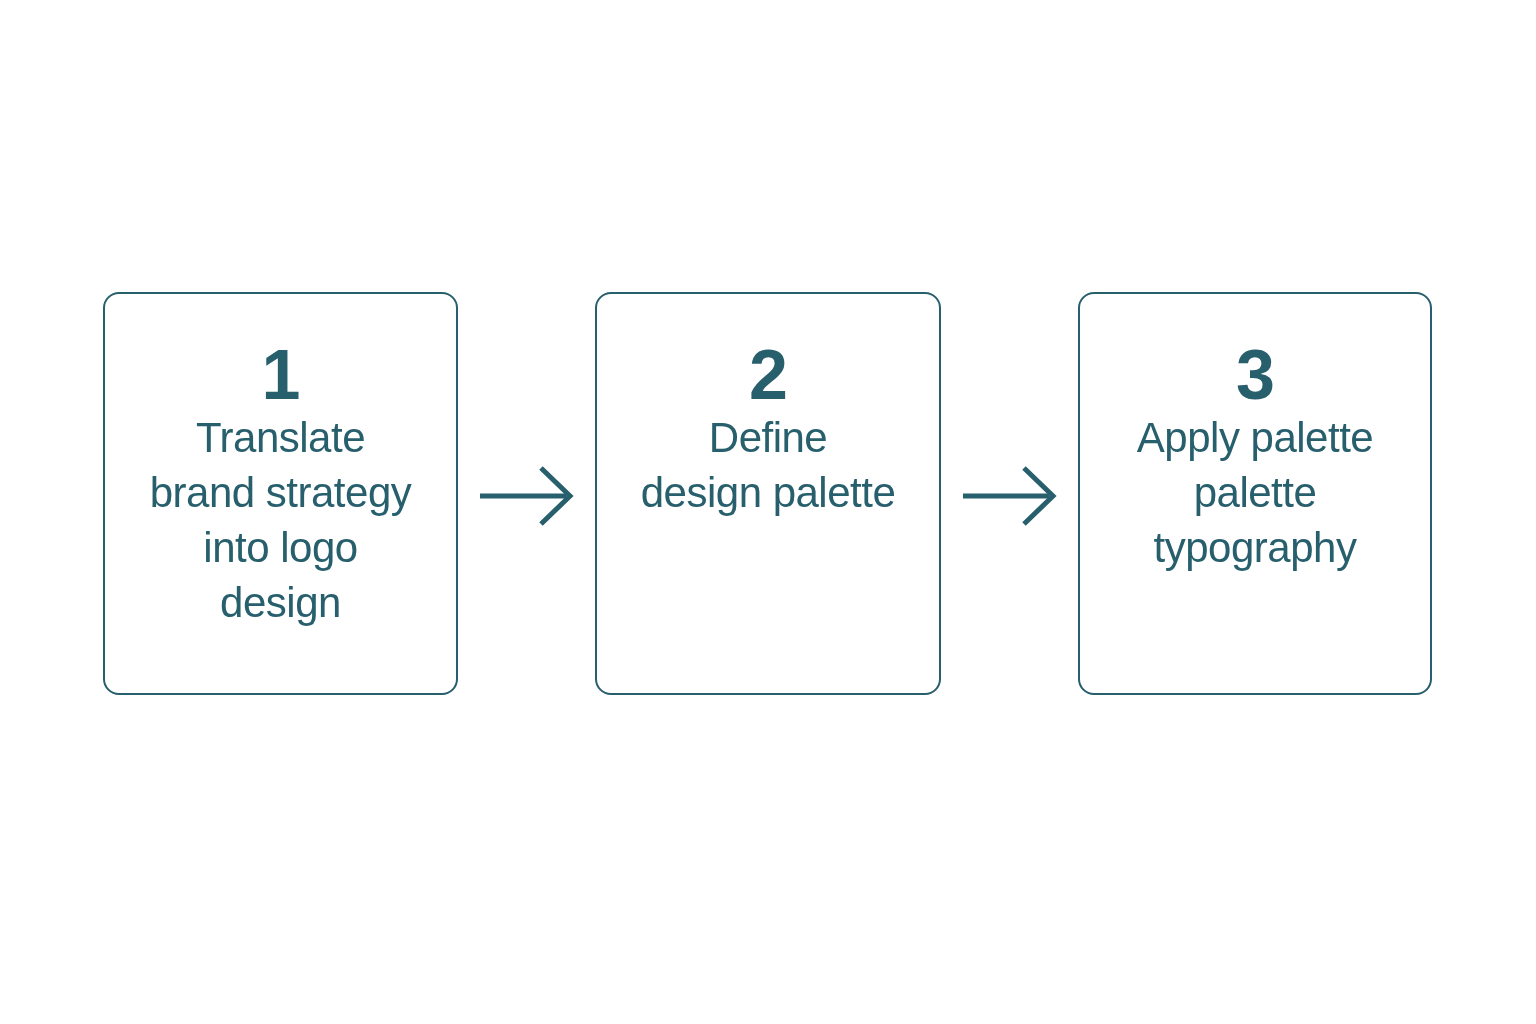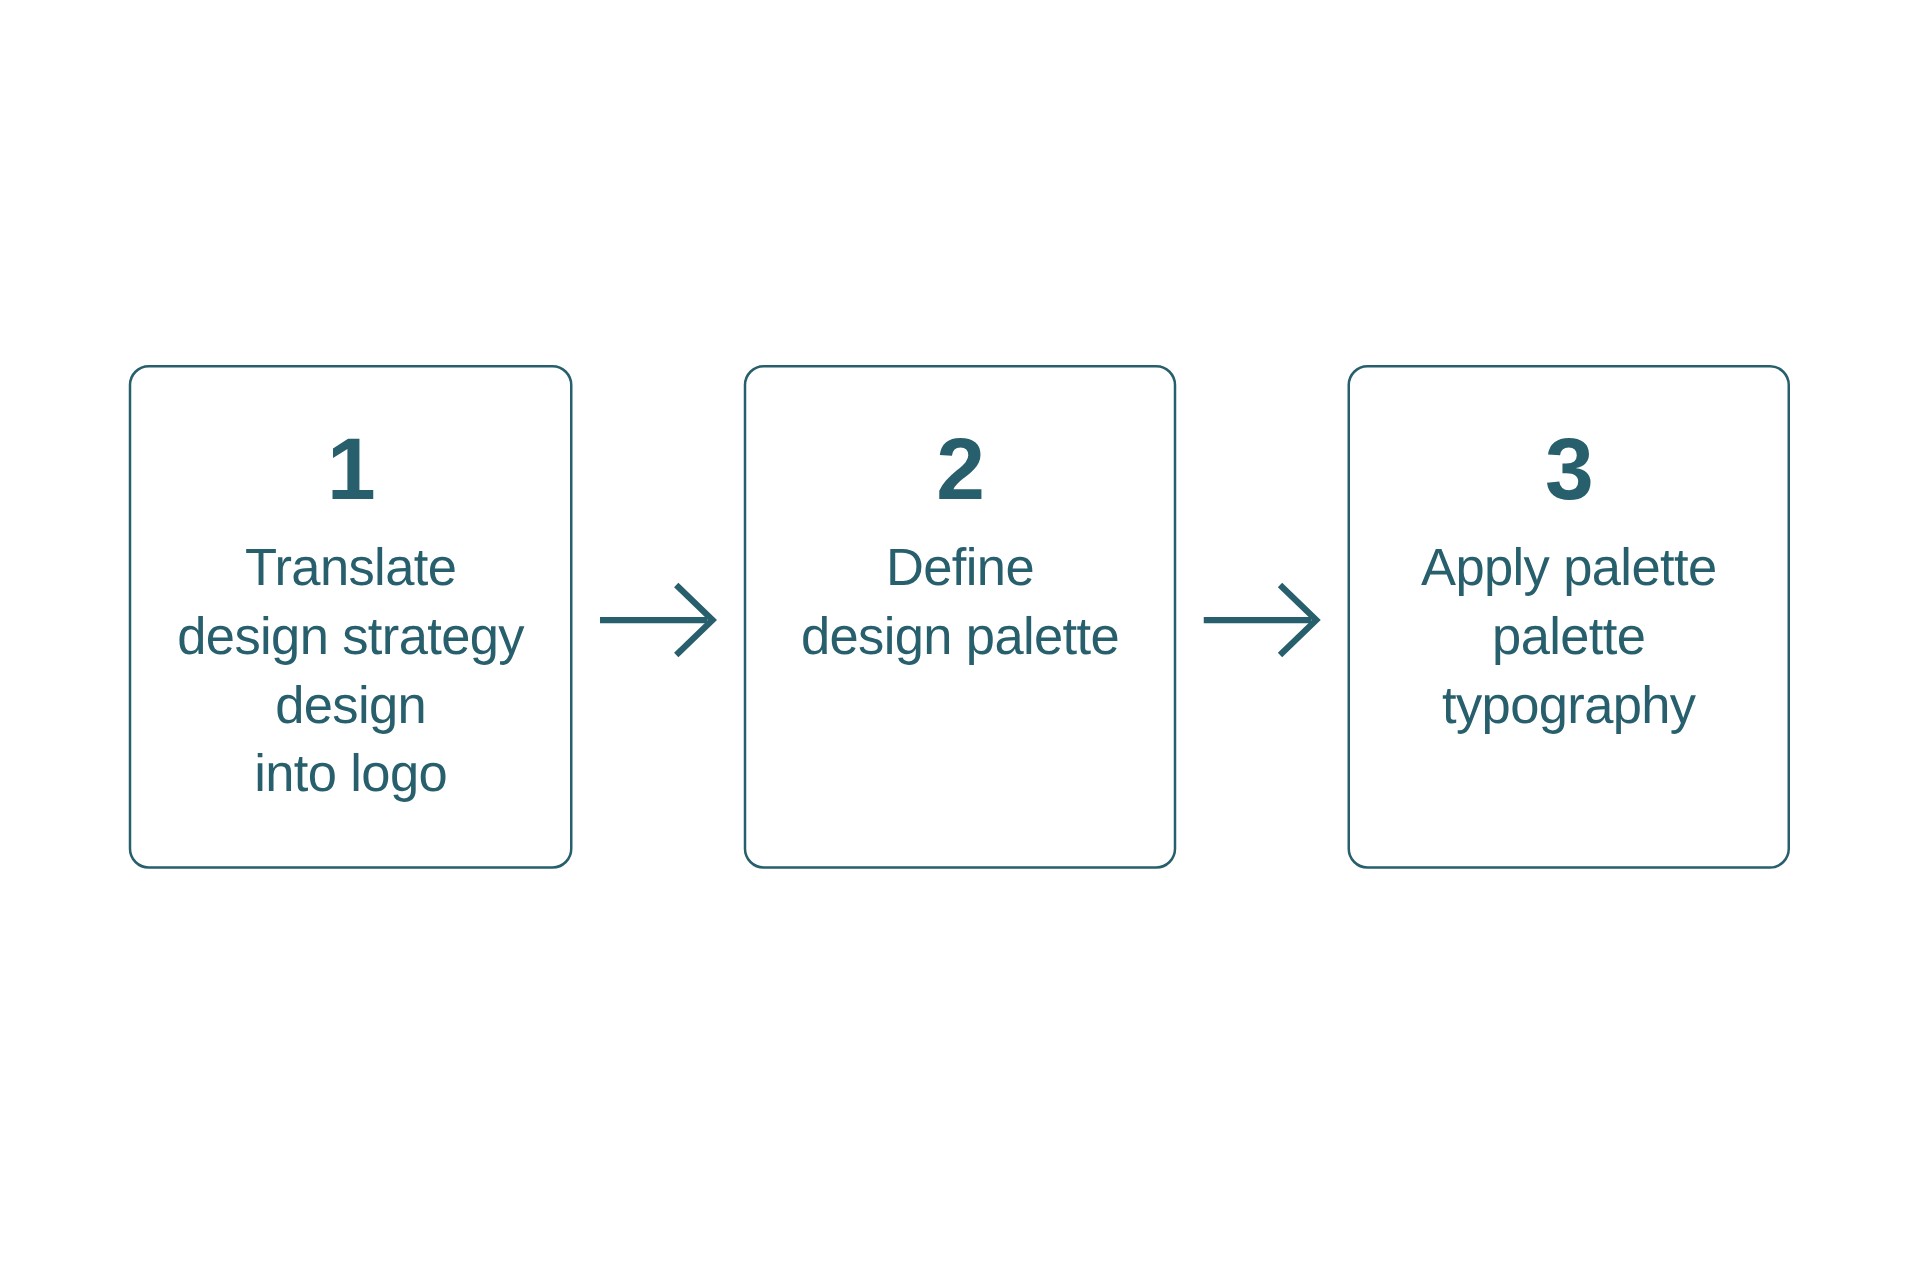--- a/index.html
+++ b/index.html
@@ -27,21 +27,20 @@
     text-align: center;
     padding-top: 46px;
   }
   .num {
     font-size: 70px;
     line-height: 1;
     font-weight: 700;
     letter-spacing: -1px;
   }
   .lines {
-    margin-top: 16px;
     font-size: 42px;
     line-height: 55px;
     letter-spacing: -0.5px;
   }
   .arrow {
     position: absolute;
     top: 466px;
     width: 96px;
     height: 60px;
   }
@@ -53,23 +52,23 @@
 </style>
 </head>
 <body>
 
 <div class="stage">
 
   <div class="box" style="left:103px; width:355px;">
     <div class="num">1</div>
     <div class="lines">
       <div>Translate</div>
-      <div>design strategy</div>
+      <div>brand strategy</div>
+      <div>into logo</div>
       <div>design</div>
-      <div>into logo</div>
     </div>
   </div>
 
   <svg class="arrow" style="left:478px;" viewBox="0 0 96 60">
     <line x1="2" y1="30" x2="88" y2="30"></line>
     <polyline points="63,2 92,30 63,58"></polyline>
   </svg>
 
   <div class="box" style="left:595px; width:346px;">
     <div class="num">2</div>

